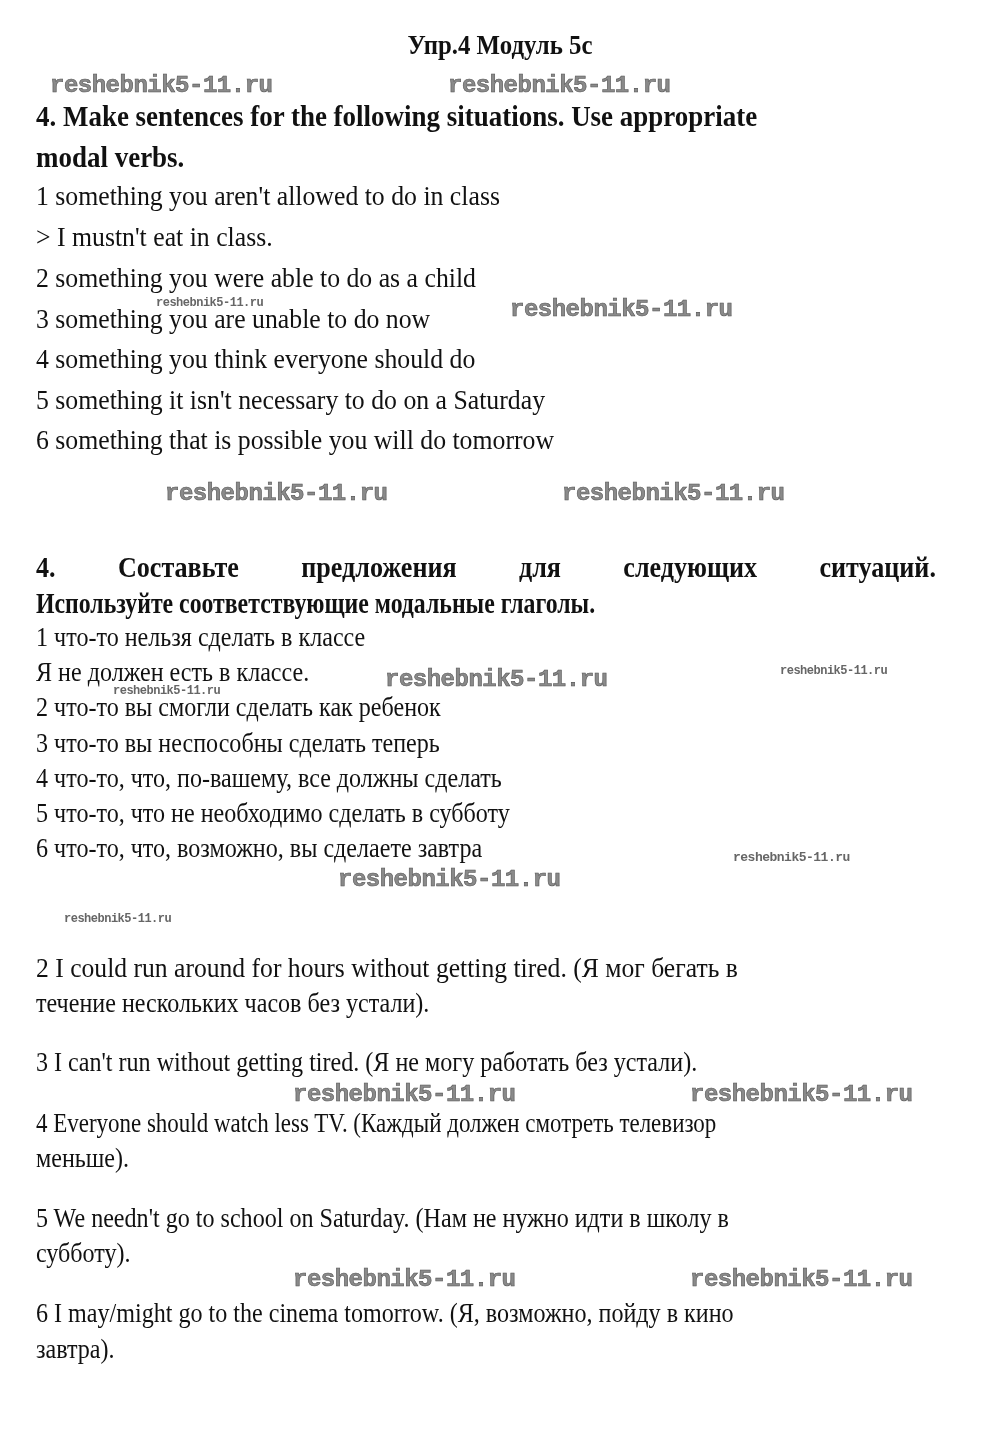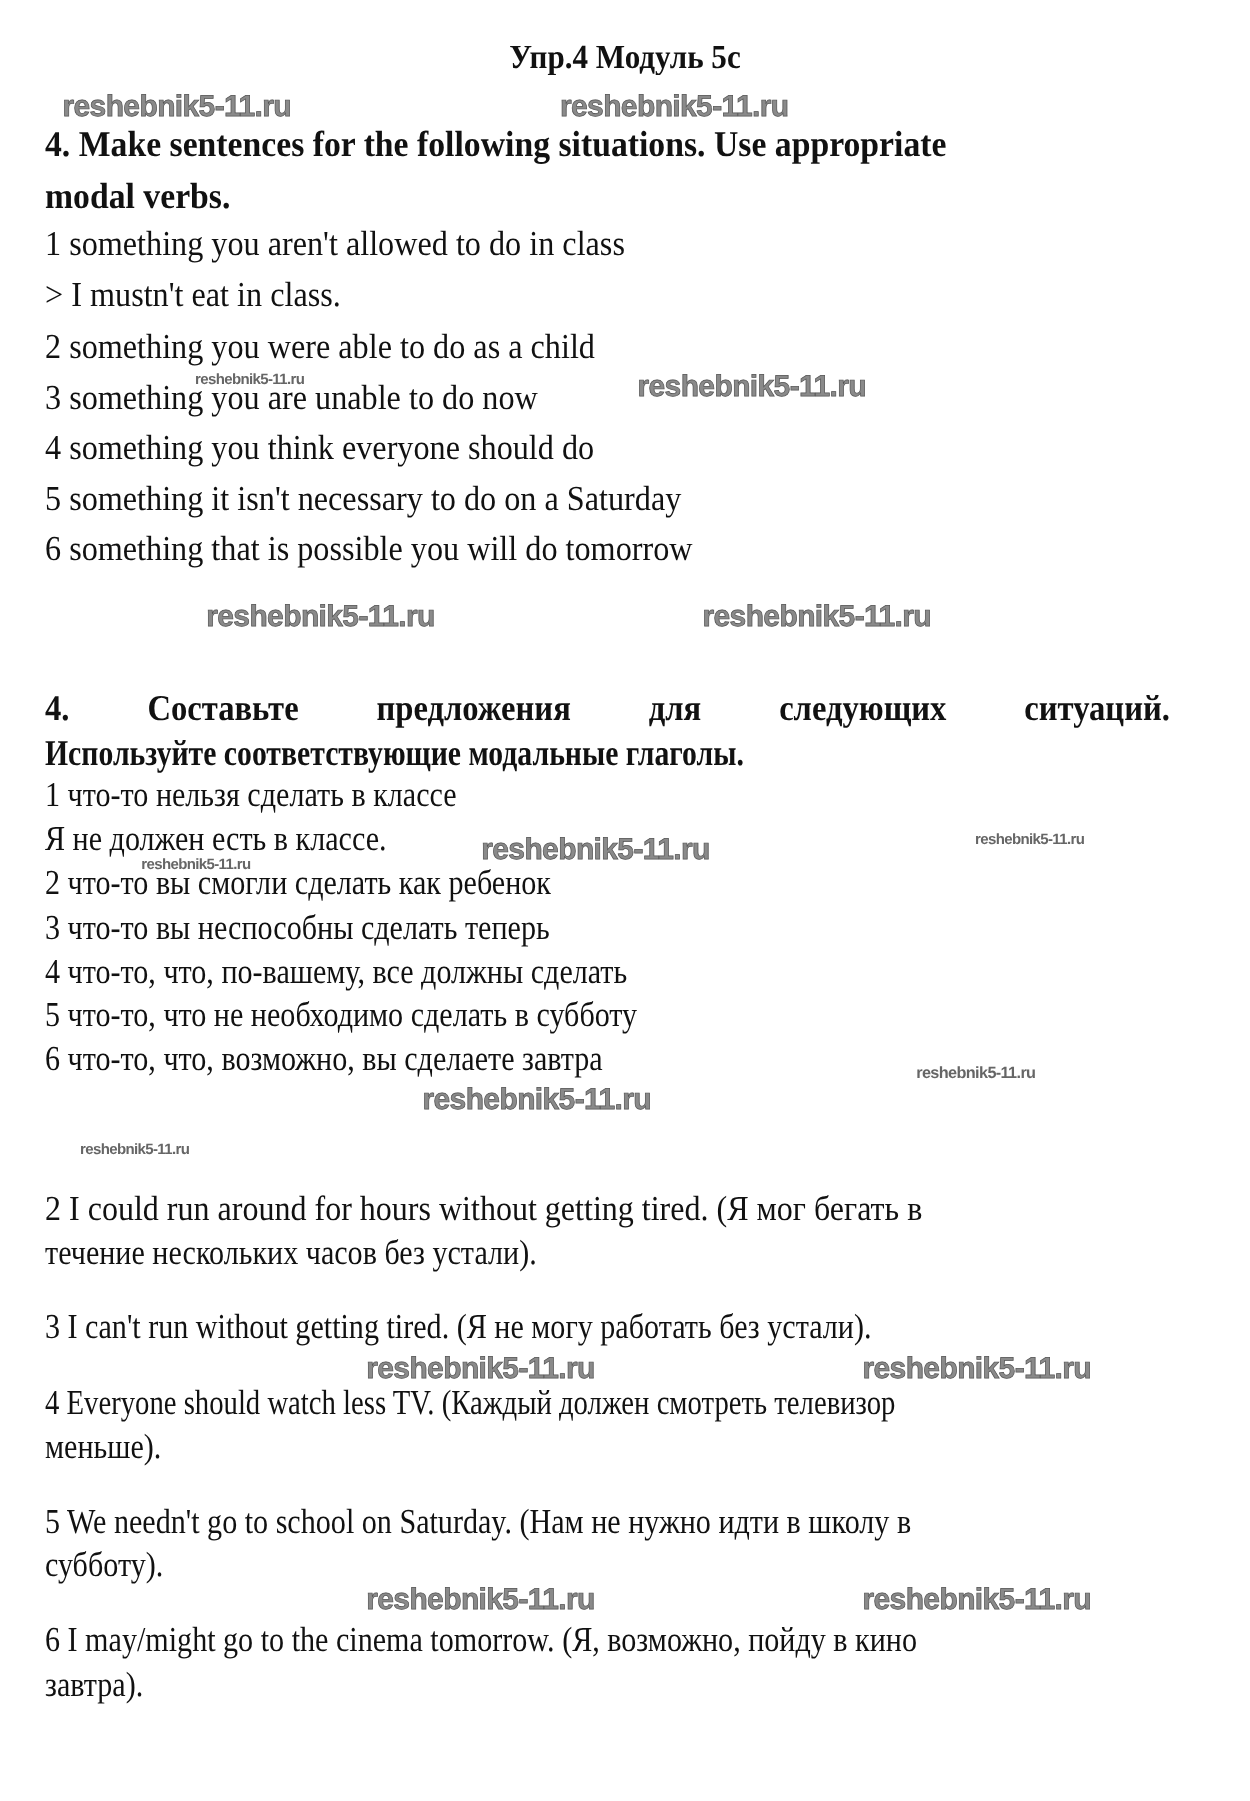--- a/index.html
+++ b/index.html
@@ -3,21 +3,21 @@
   <meta charset="utf-8">
   <style>
     html, body { margin: 0; padding: 0; background: #ffffff; }
     body { width: 1000px; height: 1441px; position: relative; overflow: hidden;
       font-family: "Liberation Serif", "DejaVu Serif", serif; color: #111; }
     .abs { position: absolute; white-space: nowrap; }
     .title { left: 0; width: 1000px; top: 30px; text-align: center; font-weight: bold; font-size: 27px; transform: scaleX(0.92); }
     .heading { font-weight: bold; font-size: 29px; left: 36px; transform-origin: left; transform: scaleX(0.93); }
     .line { font-size: 28px; left: 36px; transform-origin: left; transform: scaleX(0.92); }
     .justify-wide { display: flex; justify-content: space-between; width: 980px; }
-    .wm { font-family: Liberation Sans, sans-serif; font-weight: bold; color: #8a8a8a;
+    .wm { font-family: Liberation Mono, monospace; font-weight: bold; color: #8a8a8a;
       -webkit-text-stroke: 0.6px #555; letter-spacing: -0.5px; }
     .wm-big { font-size: 24px; }
     .wm-small { font-size: 12px; color: #666; -webkit-text-stroke: 0; }
     .ru { transform: scaleX(0.86); }
   </style>
 </head>
 <body>
 
 <div class="abs title">Упр.4 Модуль 5c</div>
 

